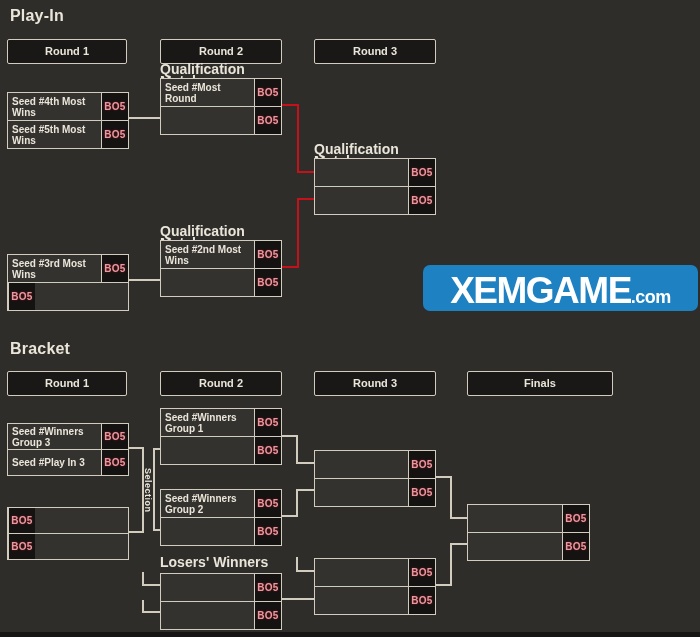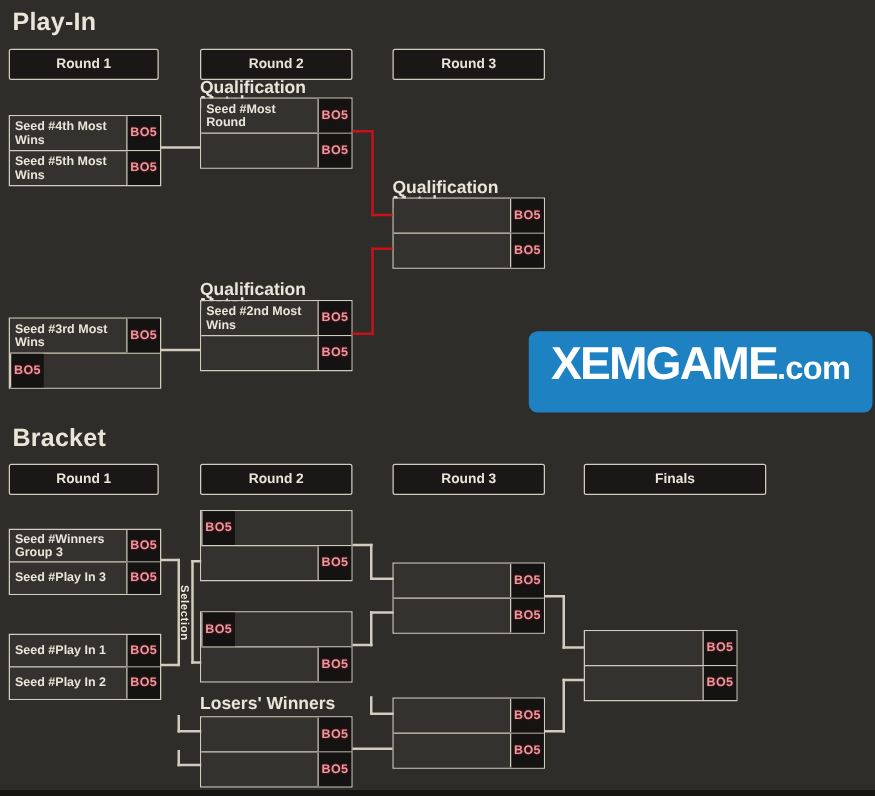--- a/index.html
+++ b/index.html
@@ -3,21 +3,21 @@
 <meta charset="utf-8">
 <style>
   html,body{margin:0;padding:0;background:#2f2d2a;}
   .stage{
     position:relative;width:700px;height:637px;overflow:hidden;
     background:var(--background,#2f2d2a);
     font-family:"Liberation Sans",sans-serif;
     -webkit-font-smoothing:antialiased;
   }
   .title{
-    position:absolute;font-size:20px;font-weight:bold;color:var(--text);
+    position:absolute;font-size:16px;font-weight:bold;color:var(--text);
     letter-spacing:.2px;
   }
   .rhead{
     position:absolute;height:25px;box-sizing:border-box;
     background:var(--panel);border:1px solid var(--line);border-radius:2px;
     color:var(--text);font-size:11px;font-weight:bold;text-align:center;
     line-height:23px;
   }
   .match{
     position:absolute;width:122px;box-sizing:border-box;
@@ -43,27 +43,27 @@
   }
   .cline{position:absolute;background:var(--line);}
   .rline{position:absolute;background:var(--connector_red);}
   .selection{
     position:absolute;left:140px;top:455px;width:15px;height:70px;
     display:flex;align-items:center;justify-content:center;
     writing-mode:vertical-rl;
     color:var(--text);font-size:9px;font-weight:bold;letter-spacing:.5px;
   }
   .logo{
-    position:absolute;left:423px;top:265px;width:275px;height:65px;
+    position:absolute;left:423px;top:265px;width:275px;height:46px;
     background:var(--logo_blue);border-radius:7px;
     display:flex;align-items:baseline;justify-content:center;
     color:#ffffff;
   }
   .logo-main{font-size:37px;font-weight:bold;letter-spacing:-1.5px;line-height:51px;}
-  .logo-suffix{font-size:26px;font-weight:bold;letter-spacing:-.5px;}
+  .logo-suffix{font-size:18px;font-weight:bold;letter-spacing:-.5px;}
   .bottom-strip{position:absolute;left:0;top:632px;width:700px;height:5px;background:#161514;}
 </style>
 </head>
 <body>
 
 <div class="stage">
 
   <div class="title" style="left:10px;top:7px">Play-In</div>
 
   <div class="rhead" style="left:7px;top:39px;width:120px">Round 1</div>
@@ -155,41 +155,41 @@
       <div class="bo5">BO5</div>
     </div>
     <div class="slot">
       <div class="team">Seed #Play In 3</div>
       <div class="bo5">BO5</div>
     </div>
   </div>
 
   <div class="match h25" style="left:7px;top:507px">
     <div class="slot">
-      <div class="team">Seed #Play In 1</div>
-      <div class="bo5">BO5</div>
-    </div>
-    <div class="slot">
-      <div class="team">Seed #Play In 2</div>
+      <div class="bo5">BO5</div>
+    </div>
+    <div class="slot">
       <div class="bo5">BO5</div>
     </div>
   </div>
 
   <div class="match" style="left:160px;top:408px">
     <div class="slot">
+      <div class="team">Seed #Winners Group 1</div>
       <div class="bo5">BO5</div>
     </div>
     <div class="slot">
       <div class="team"></div>
       <div class="bo5">BO5</div>
     </div>
   </div>
 
   <div class="match" style="left:160px;top:489px">
     <div class="slot">
+      <div class="team">Seed #Winners Group 2</div>
       <div class="bo5">BO5</div>
     </div>
     <div class="slot">
       <div class="team"></div>
       <div class="bo5">BO5</div>
     </div>
   </div>
 
   <div class="match" style="left:314px;top:450px">
     <div class="slot">

